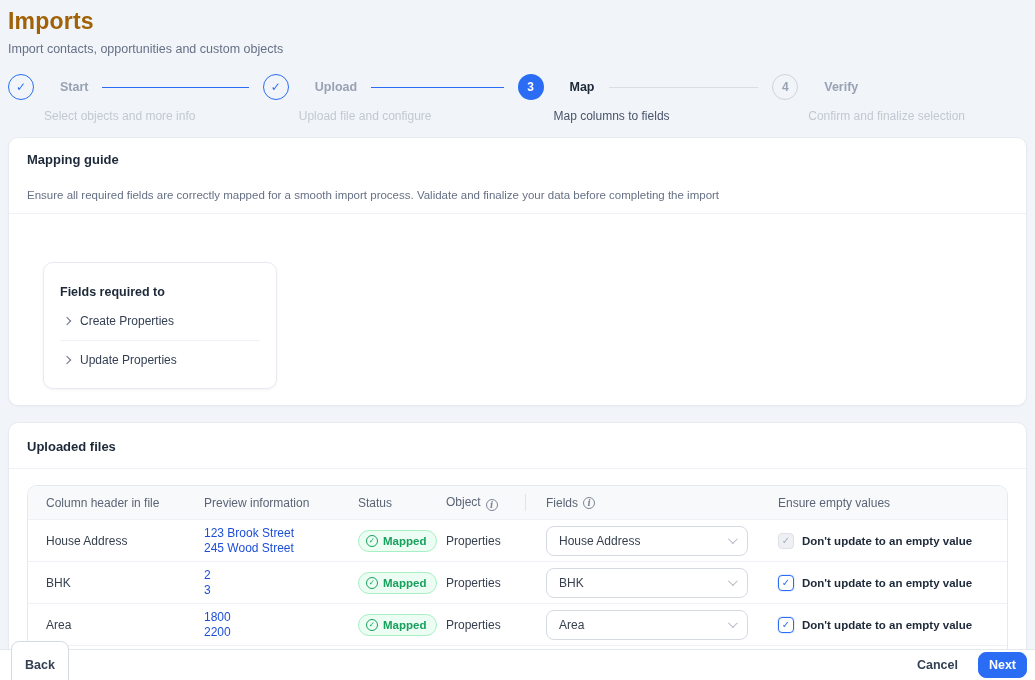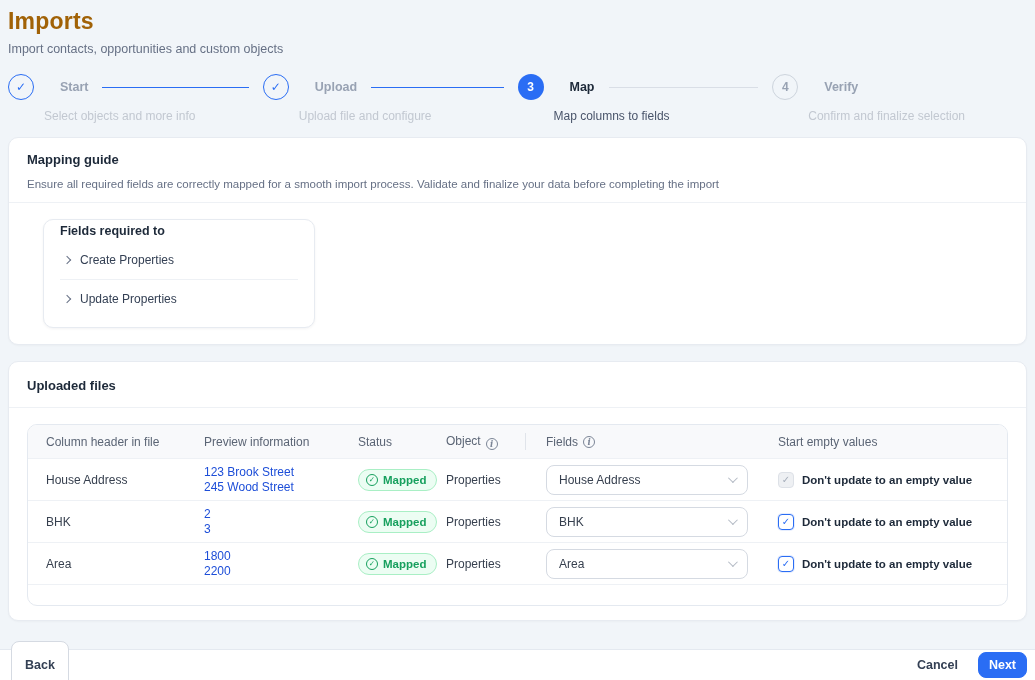--- a/index.html
+++ b/index.html
@@ -37,27 +37,28 @@
   .step--active .step-desc { color:#49546a; }
 
   
   .card {
     background:#fff; border:1px solid #e7ebf1; border-radius:10px;
     box-shadow:0 1px 2px rgba(16,24,40,.03);
   }
   .card-mapping { margin-top:14px; }
   .card-head { padding:14px 18px 12px; border-bottom:1px solid #eef1f5; }
   .card-title { font-size:13px; font-weight:700; color:#1d2939; }
-  .card-desc { font-size:11.5px; color:#667085; margin-top:11px; }
+  .card-desc { font-size:11.5px; color:#667085; margin-top:22px; }
   .card-mapping-body { padding:16px 18px 16px 34px; }
 
   .fields-box {
-    width:272px; border:1px solid #e7ebf1; border-radius:10px;
-    box-shadow:0 1px 3px rgba(16,24,40,.05); padding:4px 16px 12px;
+    width:234px; border:1px solid #e7ebf1; border-radius:10px;
+    box-shadow:0 1px 3px rgba(16,24,40,.05); padding:22px 16px 12px;
     background:#fff;
+    margin-top:32px;
   }
   .fields-box-title { font-size:12.5px; font-weight:700; color:#1d2939; margin-bottom:6px; }
   .req-item { display:flex; align-items:center; padding:9px 0 9px 4px; cursor:pointer; }
   .req-label { font-size:12px; color:#344054; margin-left:10px; }
   .req-divider { border-top:1px solid #eef1f5; margin:3px 0; }
   .chev-right {
     width:6px; height:6px; border-right:1.5px solid #667085; border-bottom:1.5px solid #667085;
     transform:rotate(-45deg); display:inline-block;
   }
 
@@ -212,21 +213,21 @@
 
         <div class="t-row t-head">
           <div class="t-cell">Column header in file</div>
           <div class="t-cell">Preview information</div>
           <div class="t-cell">Status</div>
           <div class="t-cell"><span>Object</span><span class="info-icon"></span></div>
           <div class="t-cell t-cell--fields">
               <span>Fields</span>
               <span class="info-icon"></span>
             </div>
-          <div class="t-cell cb-wrap">Start empty values</div>
+          <div class="t-cell cb-wrap">Ensure empty values</div>
         </div>
 
         <div class="t-row t-body">
           <div class="t-cell">House Address</div>
           <div class="t-cell">
             <div class="preview-line">123 Brook Street</div>
             <div class="preview-line">245 Wood Street</div>
           </div>
           <div class="t-cell">
             <span class="badge">

